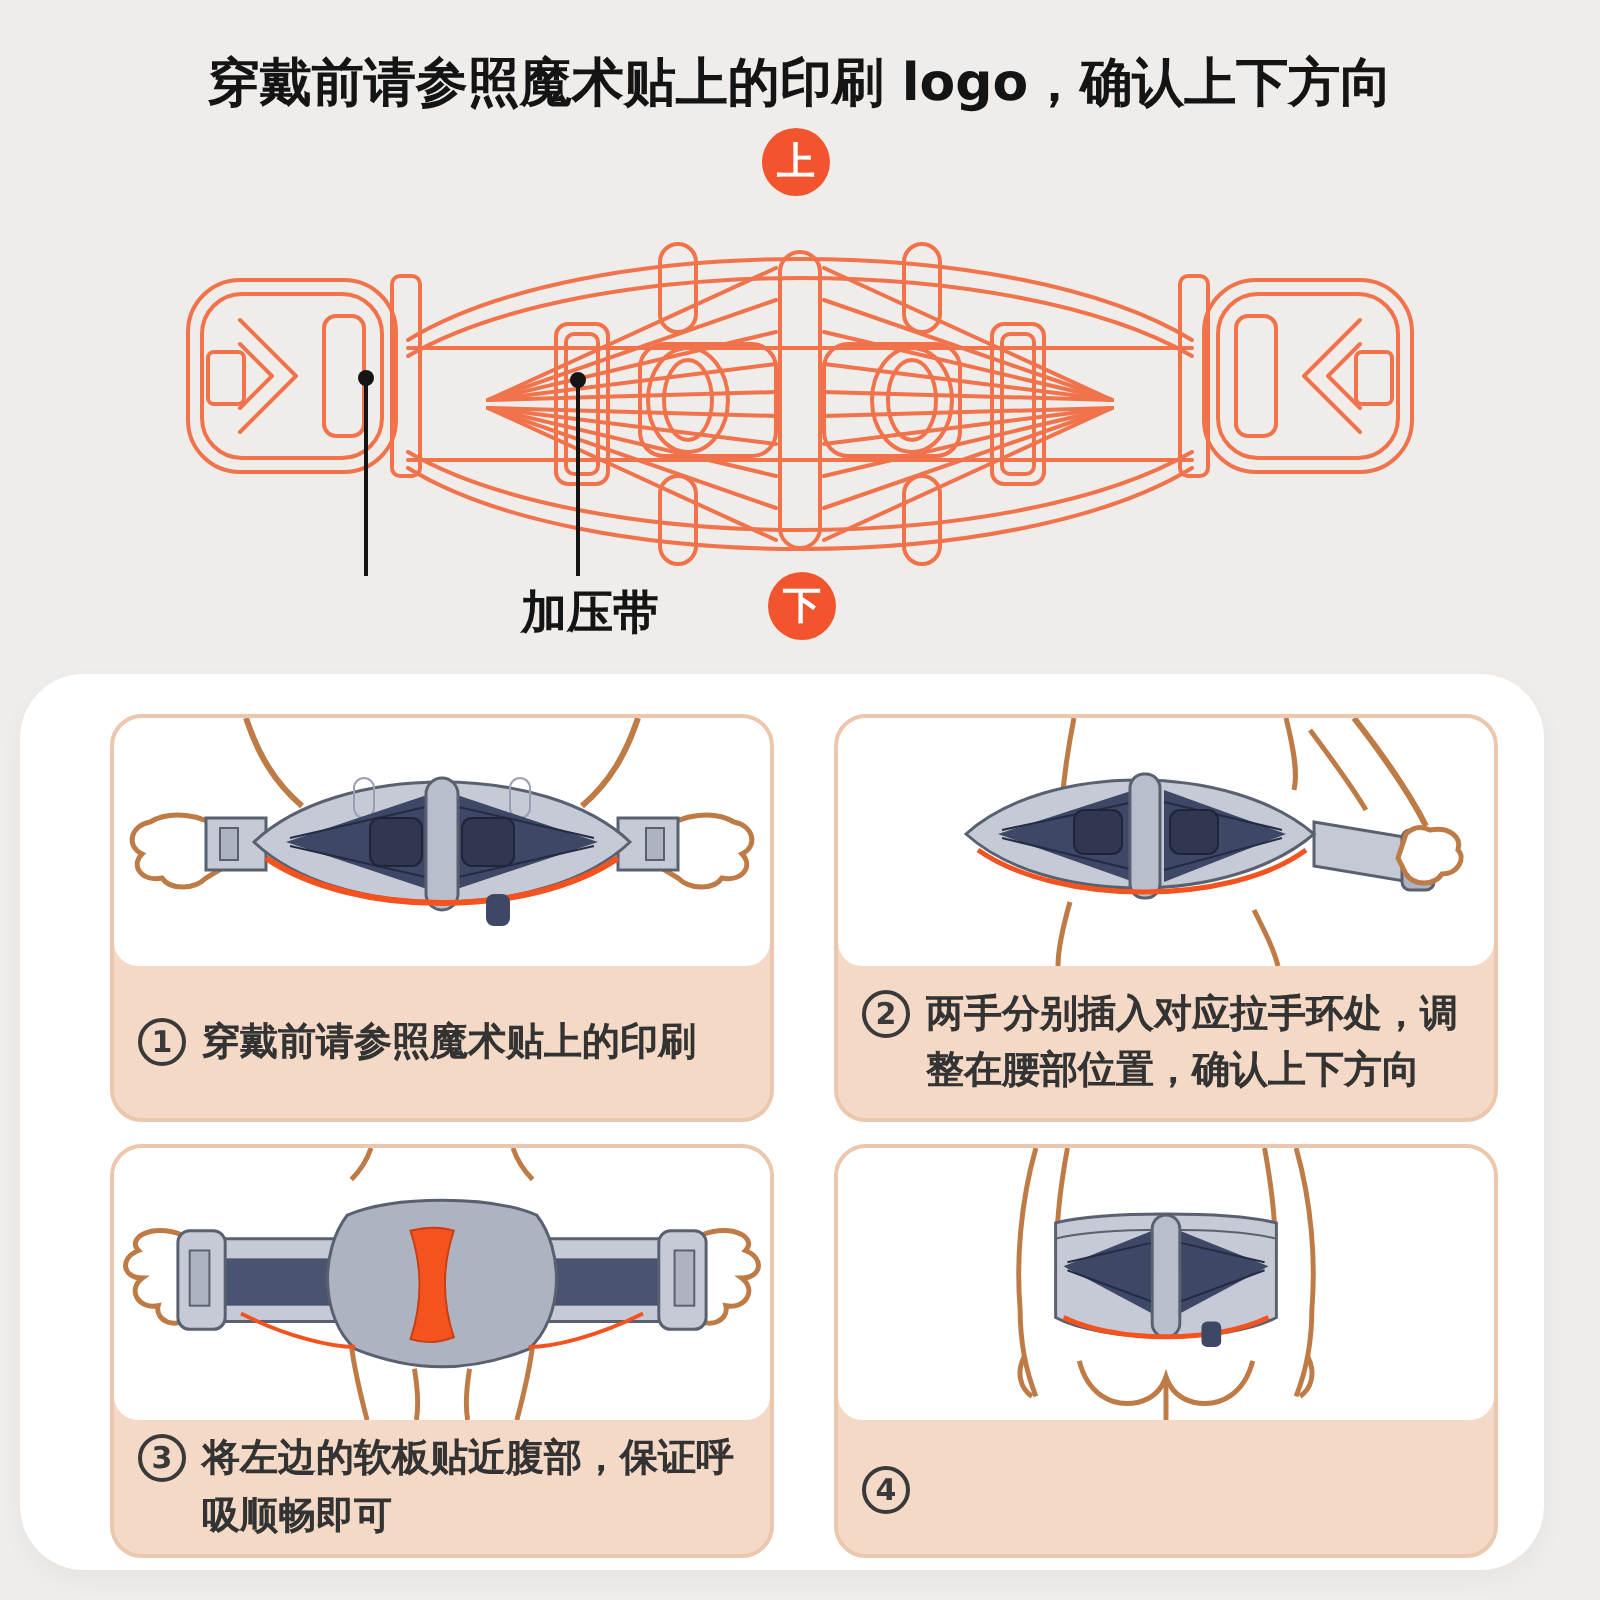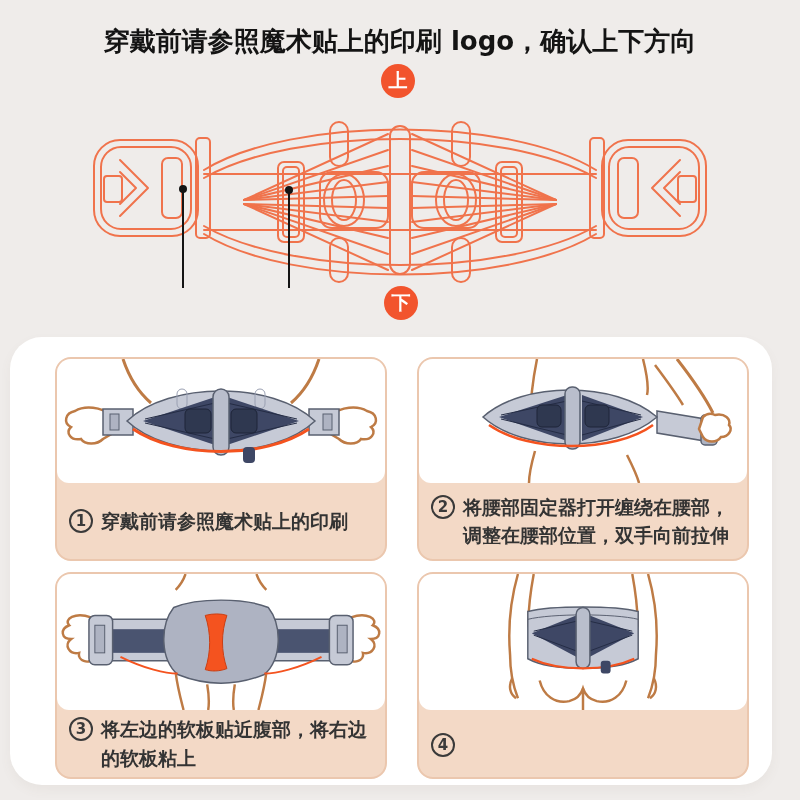--- a/index.html
+++ b/index.html
@@ -146,20 +146,21 @@
         <use href="#buckle" transform="translate(616,0) scale(-1,1)"></use>
       </g>
     </svg>
   </div>
 
   <div class="dot dot-1"></div>
   <div class="vline vline-1"></div>
   <div class="dot dot-2"></div>
   <div class="vline vline-2"></div>
 
+  <div class="part-label part-label-2">加压带</div>
 
   <div class="badge badge-bottom">
     <span>下</span>
   </div>
 
   <div class="card">
 
     <div class="panel panel-1 row1">
       <div class="illus">
         <svg viewBox="0 0 328 124">
@@ -210,21 +211,21 @@
           <rect x="118" y="46" width="24" height="22" rx="5" fill="#2F3850" stroke="#1E2538"></rect>
           <rect x="166" y="46" width="24" height="22" rx="5" fill="#2F3850" stroke="#1E2538"></rect>
           <rect x="146" y="28" width="15" height="62" rx="7" fill="#B9BECC" stroke="#596070" stroke-width="1.5"></rect>
           <path d="M70,66 C110,94 196,94 234,66" stroke="#F4531F" stroke-width="2.5" fill="none"></path>
           <path d="M296,56 C306,54 312,60 310,66 C314,70 310,78 302,78 C298,84 288,84 284,78 L280,70 L284,58 C288,54 292,54 296,56 Z" fill="#fff" stroke="#BE7B45" stroke-width="2.5"></path>
         </svg>
       </div>
       <div class="caption">
         <div class="cap-inner">
           <span class="num">2</span>
-          <span class="cap-text">将腰部固定器打开缠绕在腰部，调整在腰部位置，双手向前拉伸</span>
+          <span class="cap-text">两手分别插入对应拉手环处，调整在腰部位置，确认上下方向</span>
         </div>
       </div>
     </div>
 
     <div class="panel panel-3 row2">
       <div class="illus">
         <svg viewBox="0 0 328 138">
           <path d="M128,0 C126,6 122,12 118,16" stroke="#BE7B45" stroke-width="2.5" fill="none"></path>
           <path d="M200,0 C202,6 206,12 210,16" stroke="#BE7B45" stroke-width="2.5" fill="none"></path>
           <path d="M118,100 C120,116 124,130 126,138" stroke="#BE7B45" stroke-width="2.5" fill="none"></path>
@@ -243,21 +244,21 @@
           <rect x="282" y="52" width="10" height="28" fill="#AEB3C2" stroke="#596070"></rect>
           <path d="M116,34 C140,24 188,24 212,34 C226,52 226,86 208,102 C178,114 150,114 120,102 C102,86 102,52 116,34 Z" fill="#AEB3C2" stroke="#596070" stroke-width="1.5"></path>
           <path d="M148,42 C156,40 164,40 170,42 C164,60 164,78 170,96 C162,99 154,99 148,97 C154,79 154,60 148,42 Z" fill="#F4531F" stroke="#C93E12"></path>
           <path d="M62,84 C86,96 108,101 120,101" stroke="#F4531F" stroke-width="2" fill="none"></path>
           <path d="M266,84 C242,96 220,101 208,101" stroke="#F4531F" stroke-width="2" fill="none"></path>
         </svg>
       </div>
       <div class="caption">
         <div class="cap-inner">
           <span class="num">3</span>
-          <span class="cap-text">将左边的软板贴近腹部，将右边的软板粘上</span>
+          <span class="cap-text">将左边的软板贴近腹部，保证呼吸顺畅即可</span>
         </div>
       </div>
     </div>
 
     <div class="panel panel-4 row2">
       <div class="illus">
         <svg viewBox="0 0 328 138">
           <path d="M98,0 C90,28 88,58 90,82 C90,102 94,116 98,126" stroke="#BE7B45" stroke-width="2.5" fill="none"></path>
           <path d="M114,0 C110,22 108,40 109,54" stroke="#BE7B45" stroke-width="2.5" fill="none"></path>
           <path d="M230,0 C238,28 240,58 238,82 C238,102 234,116 230,126" stroke="#BE7B45" stroke-width="2.5" fill="none"></path>

